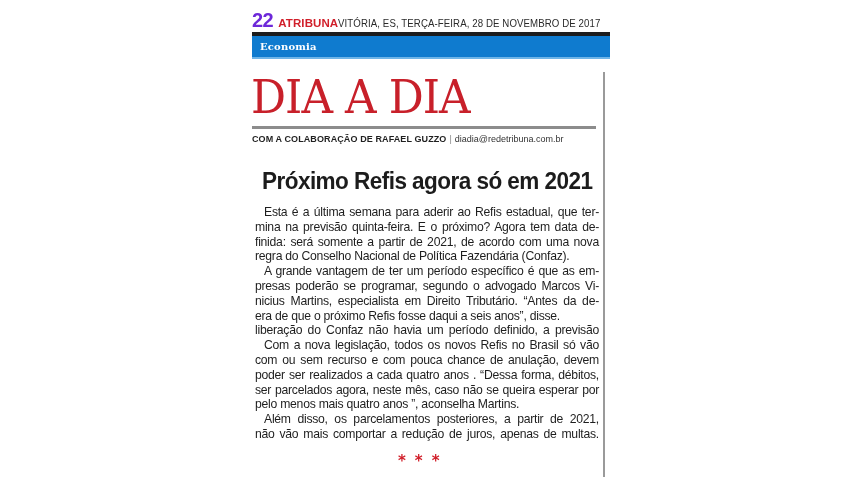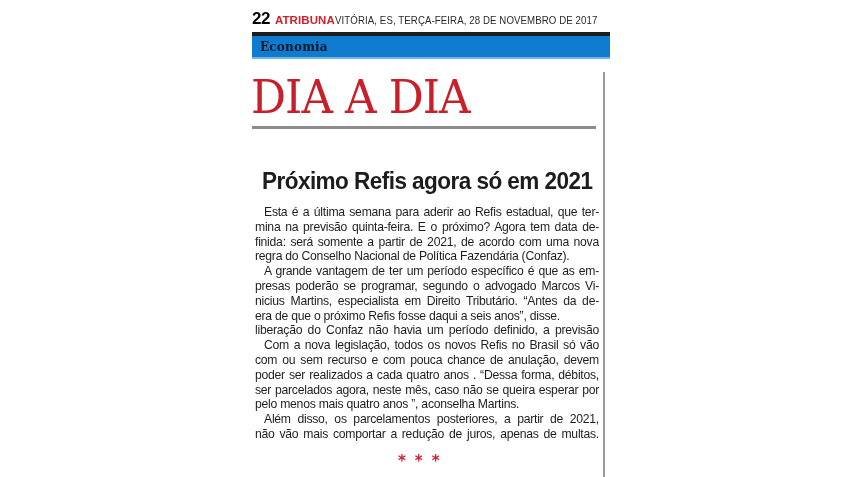--- a/index.html
+++ b/index.html
@@ -20,23 +20,23 @@
       position: absolute;
       left: 252px;
       top: 9px;
       height: 18px;
       display: flex;
       align-items: baseline;
       white-space: nowrap;
       font-family: "Liberation Sans", sans-serif;
     }
     .folio .page-num {
-      font-size: 17px;
-      font-weight: bold;
-      color: #000000;
+      font-size: 20px;
+      font-weight: bold;
+      color: #6d28d9;
       letter-spacing: -0.5px;
       margin-right: 5px;
     }
     .folio .brand {
       font-size: 11.5px;
       font-weight: bold;
       color: #1a1a1a;
       letter-spacing: 0.1px;
     }
     .folio .brand .brand-a { color: #d11f2a; }
@@ -64,22 +64,22 @@
       height: 21px;
       background: #0f7bcf;
       border-bottom: 2px solid #6fb5e8;
       display: flex;
       align-items: center;
       padding-left: 8px;
     }
     .section-bar .blue span {
       font-family: "DejaVu Serif", serif;
       font-weight: bold;
-      font-size: 12px;
-      color: #0f172a;
+      font-size: 10px;
+      color: #ffffff;
       letter-spacing: 0.2px;
     }
     .vrule {
       position: absolute;
       left: 603px;
       top: 72px;
       width: 2px;
       height: 405px;
       background: #9a9a9a;
     }
@@ -191,20 +191,25 @@
     <div class="blue">
       <span>Economia</span>
     </div>
   </div>
 
   <div class="vrule"></div>
 
   <div class="column-title">DIA A DIA</div>
   <div class="title-rule"></div>
 
+  <div class="credits">
+    <span class="byline">COM A COLABORAÇÃO DE RAFAEL GUZZO</span>
+    <span class="sep">|</span>
+    <span class="email">diadia@redetribuna.com.br</span>
+  </div>
 
   <div class="headline">Próximo Refis agora só em 2021</div>
 
   <div class="body">
     <div>
       <span class="line indent">Esta é a última semana para aderir ao Refis estadual, que ter-</span>
       <span class="line">mina na previsão quinta-feira. E o próximo? Agora tem data de-</span>
       <span class="line">finida: será somente a partir de 2021, de acordo com uma nova</span>
       <span class="line last">regra do Conselho Nacional de Política Fazendária (Confaz).</span>
     </div>

